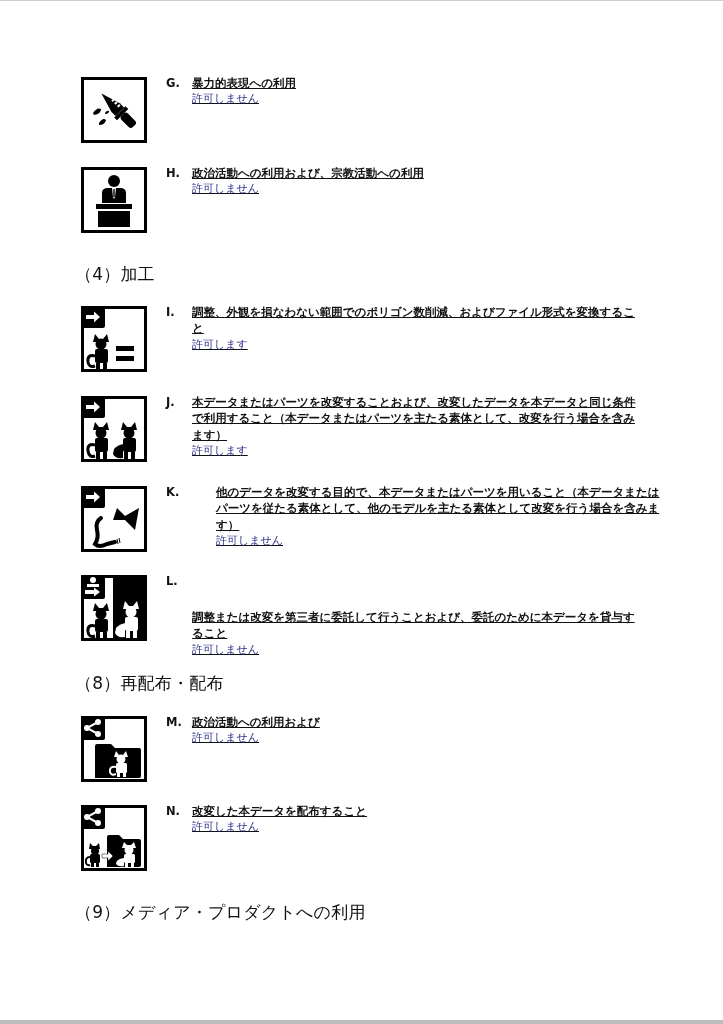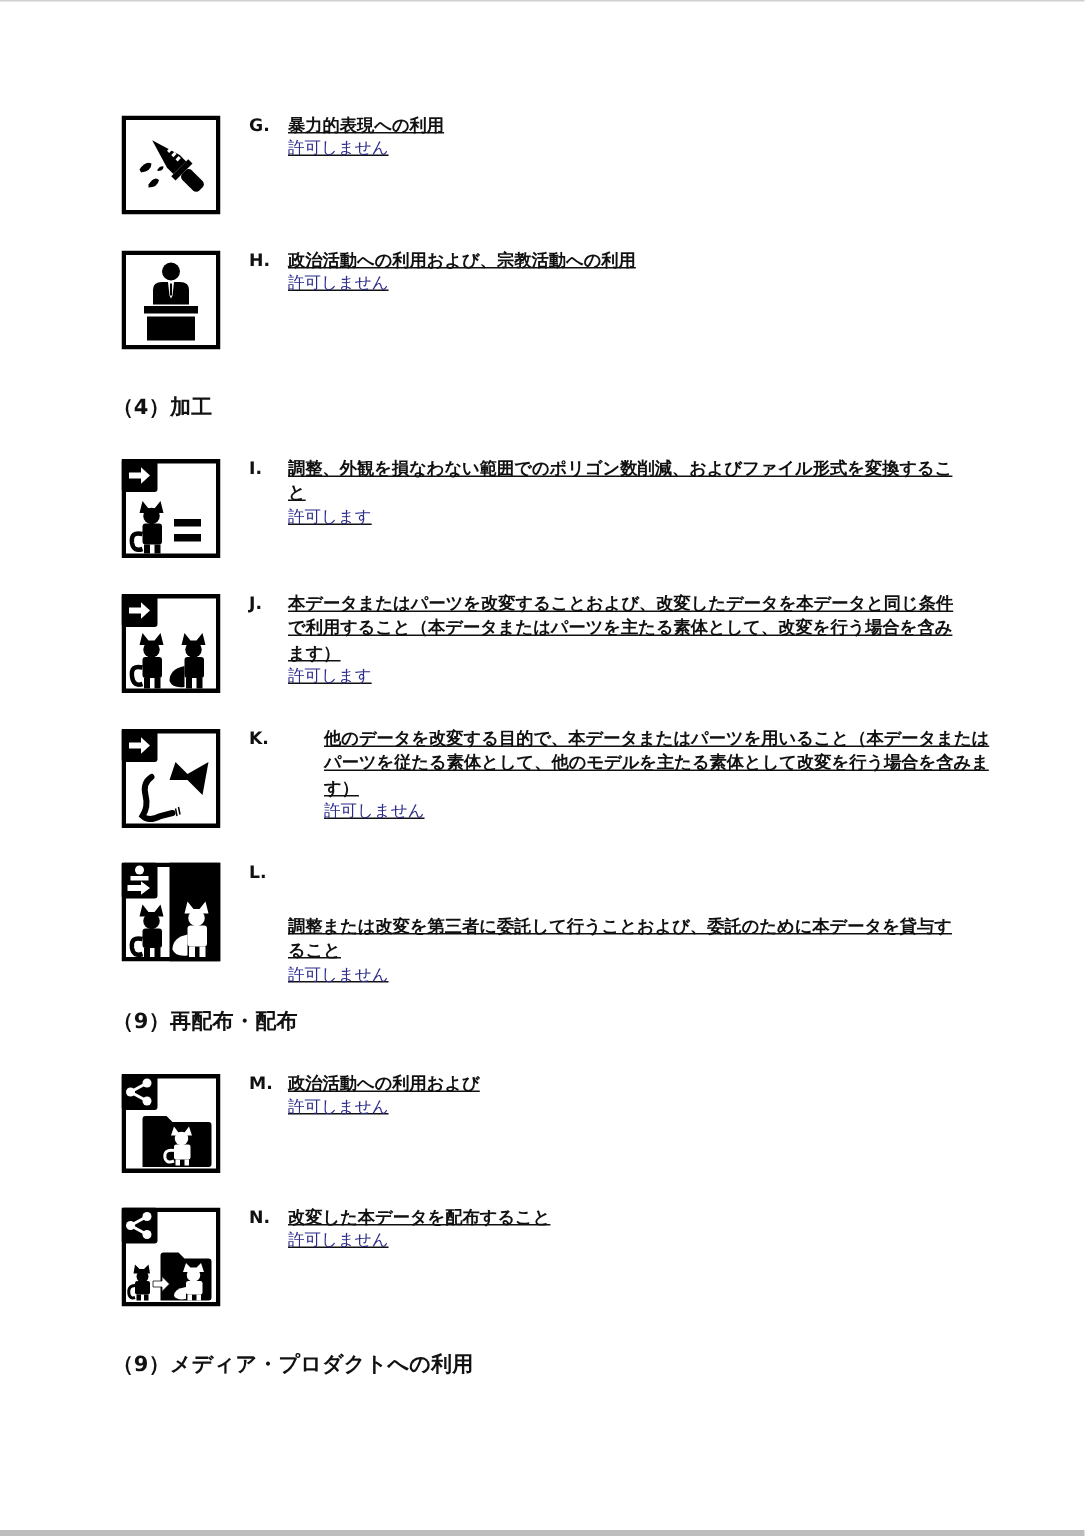--- a/index.html
+++ b/index.html
@@ -7,21 +7,21 @@
     width: 723px; height: 1024px; position: relative; overflow: hidden;
     background: #ffffff;
     font-family: "DejaVu Sans", "Liberation Sans", sans-serif;
     color: #111111;
   }
   .top-rule { position: absolute; left: 0; top: 0; width: 723px; height: 1px; background: #d0d0d0; }
   .bottom-rule { position: absolute; left: 0; top: 1020px; width: 723px; height: 4px; background: #bdbdbd; }
 
   .section-heading {
     position: absolute; left: 75px;
-    font-size: 14px; font-weight: bold; letter-spacing: 0.2px;
+    font-size: 17px; font-weight: normal; letter-spacing: 0.2px;
     white-space: nowrap;
   }
   .item { position: absolute; left: 0; width: 723px; }
   .icon-box {
     position: absolute; left: 81px; width: 66px; height: 66px;
     box-sizing: border-box;
   }
   .icon-box svg { width: 66px; height: 66px; display: block; }
   .item-letter {
     position: absolute; left: 166px; top: 0;
@@ -177,21 +177,21 @@
       <path d="M44 48 Q34 50 34 58 Q36 63 44 62 Z" fill="#fff"></path>
     </svg>
   </div>
   <div class="item-letter" style="top:-1px;">L.</div>
   <div class="item-text" style="top:-2px;margin-top:36px;">
     <span>調整または改変を第三者に委託して行うことおよび、委託のために本データを貸与すること</span>
     <span class="item-status">許可しません</span>
   </div>
 </div>
 
-<div class="section-heading" style="top:672px;">（9）再配布・配布</div>
+<div class="section-heading" style="top:672px;">（8）再配布・配布</div>
 
 <div class="item" style="top:716px;">
   <div class="icon-box" style="top:0;">
     <svg viewBox="0 0 66 66">
       <rect x="1.5" y="1.5" width="63" height="63" fill="#fff" stroke="#000" stroke-width="3"></rect>
       <rect x="0" y="0" width="24" height="24" rx="2" fill="#000"></rect>
       <circle cx="17" cy="6" r="3" fill="#fff"></circle>
       <circle cx="6" cy="12" r="3" fill="#fff"></circle>
       <circle cx="17" cy="18" r="3" fill="#fff"></circle>
       <path d="M17 6 L6 12 L17 18" fill="none" stroke="#fff" stroke-width="2"></path>

